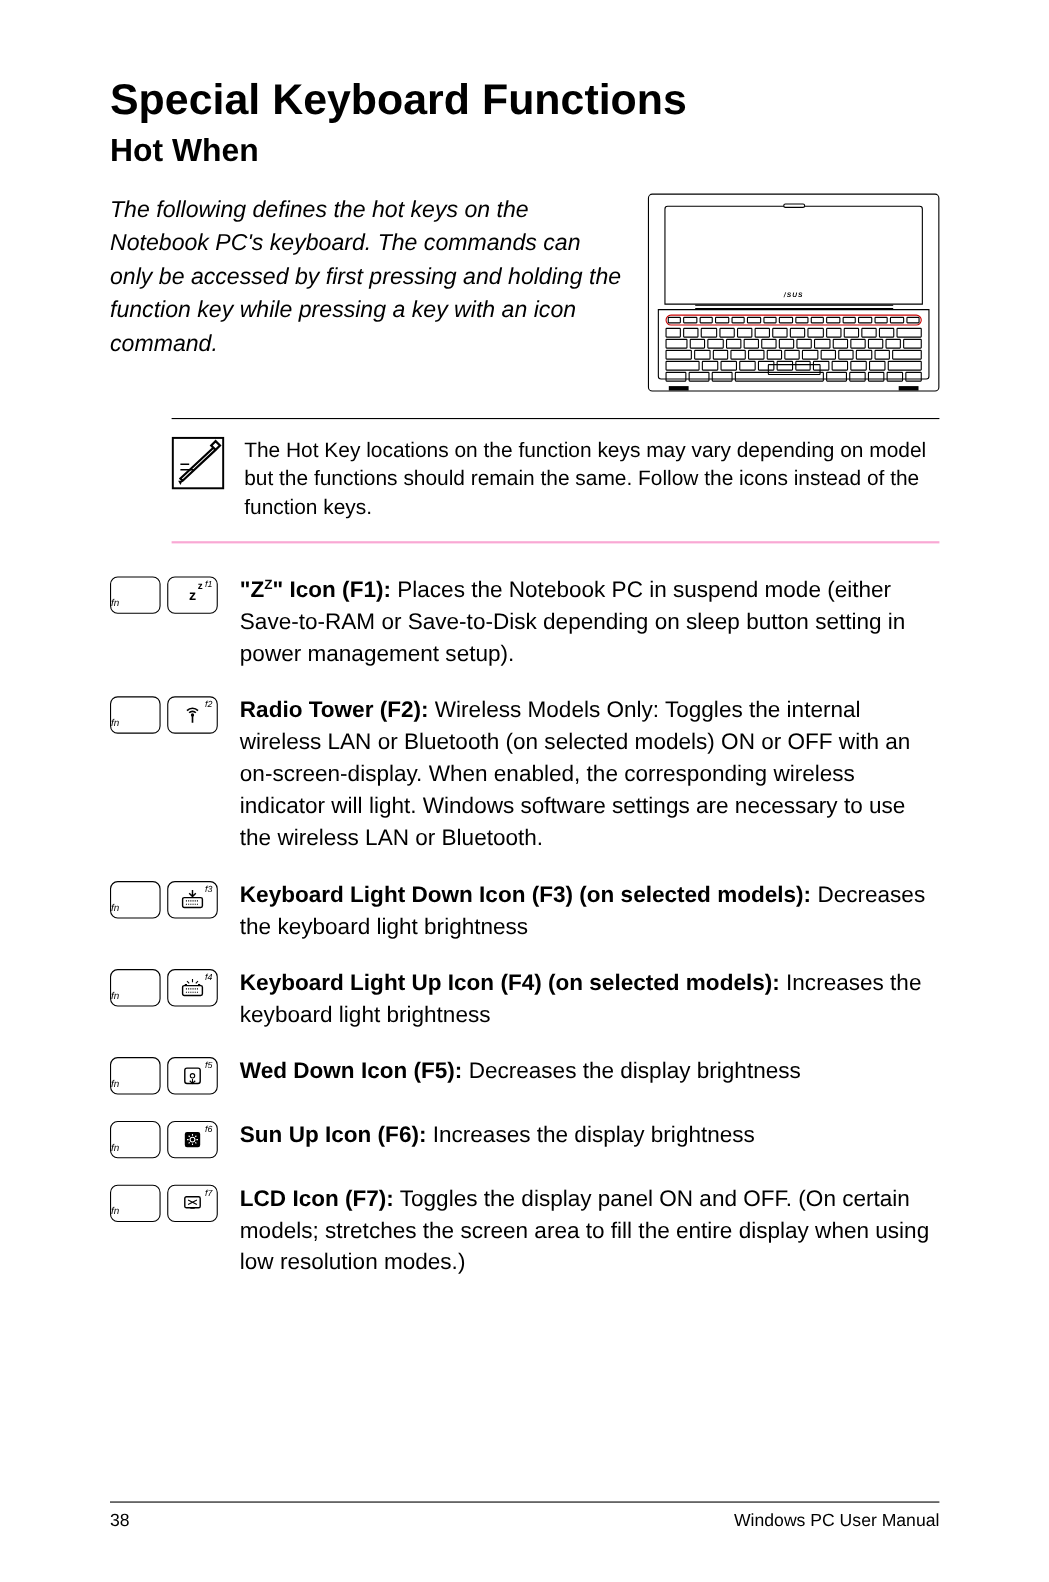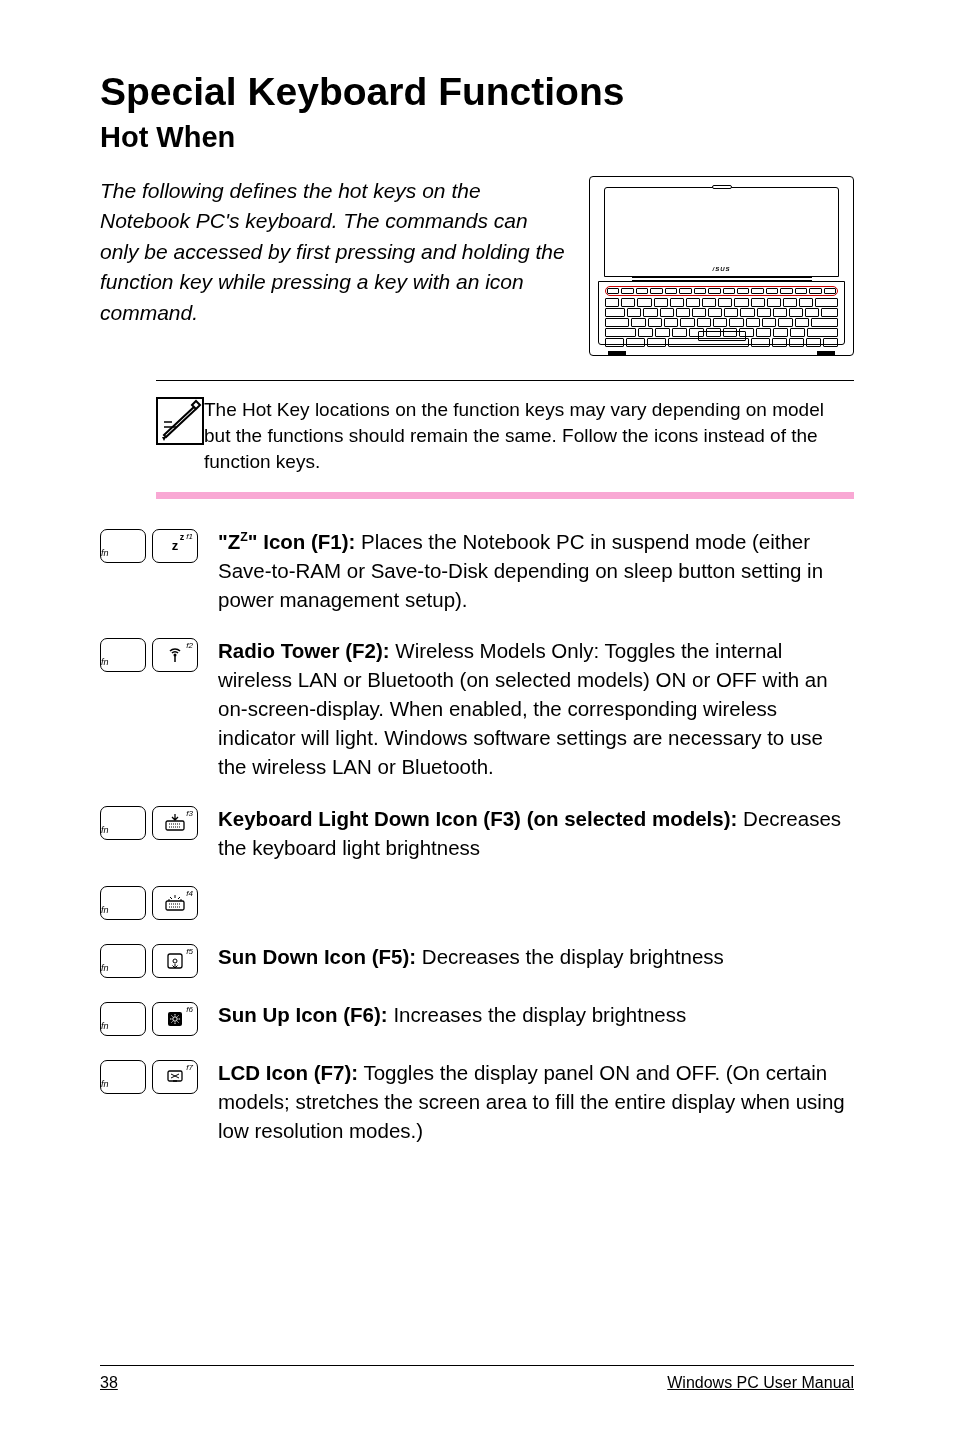--- a/index.html
+++ b/index.html
@@ -20,35 +20,35 @@
   .fn-row { position: absolute; top: 4px; left: 6px; right: 6px; height: 10px; border: 1.5px solid #c00; border-radius: 6px; display: flex; gap: 2px; padding: 1px; }
   .fn-key { flex: 1; border: 0.5px solid #000; border-radius: 1px; }
   .kb-rows { position: absolute; top: 16px; left: 6px; right: 6px; }
   .kb-row { height: 9px; display: flex; gap: 2px; margin-bottom: 1px; }
   .kb-key { flex: 1; border: 0.5px solid #000; border-radius: 1px; }
   .tp { position: absolute; bottom: 3px; left: 50%; transform: translateX(-50%); width: 48px; height: 10px; border: 0.5px solid #000; border-radius: 1px; }
   .hinge { position: absolute; top: 100px; left: 50%; transform: translateX(-50%); width: 180px; height: 4px; border-top: 1px solid #000; border-bottom: 1px solid #000; }
   .feet { position: absolute; bottom: 0; left: 18px; right: 18px; height: 4px; display: flex; justify-content: space-between; }
   .foot { width: 18px; height: 4px; background: #000; }
 
-  .note-row { display: flex; border-top: 1px solid #000; border-bottom: 7px solid #f9a8d4; padding: 16px 0 16px 0; margin-left: 56px; margin-bottom: 28px; justify-content: space-between; }
+  .note-row { display: flex; gap: 18px; border-top: 1px solid #000; border-bottom: 2px solid #f9a8d4; padding: 16px 0 16px 0; margin-left: 56px; margin-bottom: 28px; justify-content: space-between; }
   .note-icon { width: 48px; height: 48px; flex-shrink: 0; }
   .note-text { font-size: 19px; line-height: 1.38; }
 
   .item { display: flex; gap: 10px; margin-bottom: 22px; align-items: flex-start; }
   .keypair { display: flex; gap: 6px; flex-shrink: 0; width: 108px; padding-top: 2px; }
   .keycap { width: 46px; height: 34px; border: 1.6px solid #000; border-radius: 7px; position: relative; }
   .keycap .lbl { position: absolute; bottom: 4px; left: 0; right: 0; text-align: left; font-size: 9px; font-style: italic; }
   .keycap .corner { position: absolute; top: 2px; right: 4px; font-size: 8px; font-style: italic; }
   .keycap .cicon { position: absolute; top: 0; left: 0; right: 0; bottom: 0; display: flex; align-items: center; justify-content: center; }
   .item-body { font-size: 20.5px; line-height: 1.42; }
   .item-body b { font-weight: bold; }
   .sup { font-size: 0.6em; vertical-align: super; }
 
-  .footer { position: absolute; bottom: 46px; left: 100px; right: 100px; border-top: 1px solid #000; padding-top: 8px; display: flex; justify-content: space-between; font-size: 16px; text-decoration: underline; }
+  .footer { position: absolute; bottom: 46px; left: 100px; right: 100px; border-top: 1px solid #000; padding-top: 8px; display: flex; justify-content: space-between; font-size: 16px; }
 </style>
 </head>
 <body>
 
 <h1 class="h1">Special Keyboard Functions</h1>
 <h2 class="h2">Hot When</h2>
 
 <div class="intro-row">
   <p class="intro-text">The following defines the hot keys on the Notebook PC's keyboard. The commands can only be accessed by first pressing and holding the function key while pressing a key with an icon command.</p>
   <div class="laptop-box">
@@ -237,38 +237,39 @@
               <line x1="6" y1="14" x2="18" y2="14" stroke="#000" stroke-dasharray="1 1"></line>
               <line x1="7" y1="4" x2="9" y2="6" stroke="#000"></line>
               <line x1="17" y1="4" x2="15" y2="6" stroke="#000"></line>
               <line x1="12" y1="2" x2="12" y2="5" stroke="#000"></line>
               <line x1="5" y1="7" x2="7" y2="7" stroke="#000"></line>
               <line x1="17" y1="7" x2="19" y2="7" stroke="#000"></line>
             </svg>
           </div>
         </div>
       </div>
+      <div class="item-body"><b>Keyboard Light Up Icon (F4) (on selected models):</b> Increases the keyboard light brightness</div>
     </div>
     <div class="item">
       <div class="keypair">
         <div class="keycap">
           <div class="lbl">fn</div>
         </div>
         <div class="keycap">
           <div class="corner">f5</div>
           <div class="cicon">
             <svg width="20" height="20" viewBox="0 0 20 20">
               <rect x="3" y="3" width="14" height="14" rx="2" fill="none" stroke="#000" stroke-width="1.3"></rect>
               <circle cx="10" cy="10" r="2" fill="none" stroke="#000"></circle>
               <path d="M10 13 L10 16 M7.5 14.5 L10 17 L12.5 14.5" fill="none" stroke="#000" stroke-width="1"></path>
             </svg>
           </div>
         </div>
       </div>
-      <div class="item-body"><b>Sun Down Icon (F5):</b> Decreases the display brightness</div>
+      <div class="item-body"><b>Wed Down Icon (F5):</b> Decreases the display brightness</div>
     </div>
     <div class="item">
       <div class="keypair">
         <div class="keycap">
           <div class="lbl">fn</div>
         </div>
         <div class="keycap">
           <div class="corner">f6</div>
           <div class="cicon">
             <svg width="20" height="20" viewBox="0 0 20 20">

